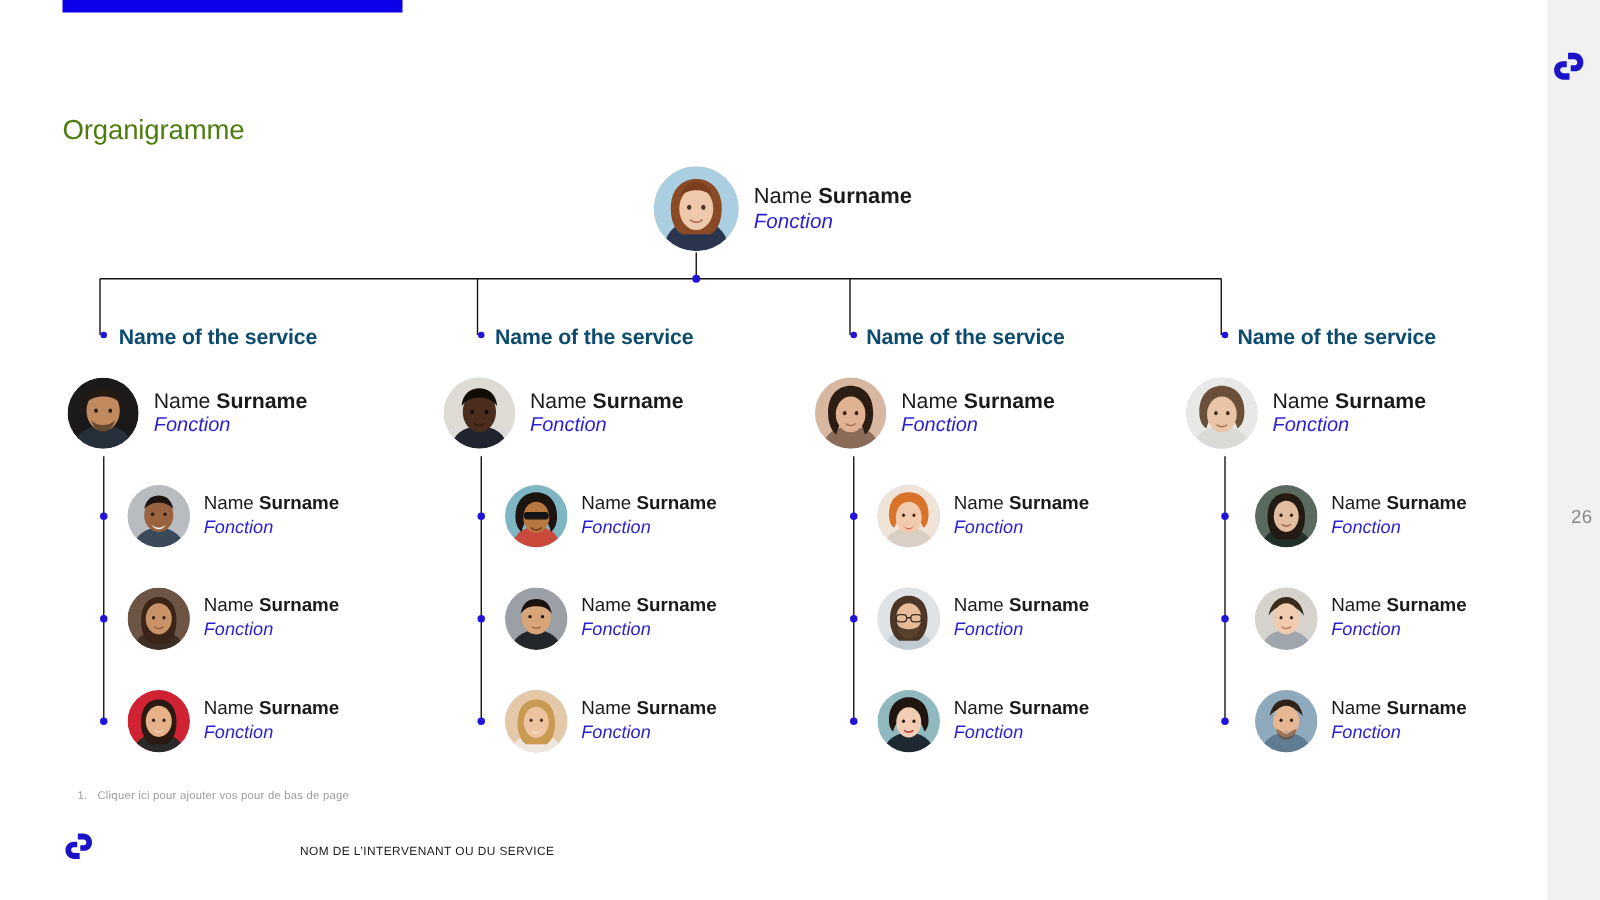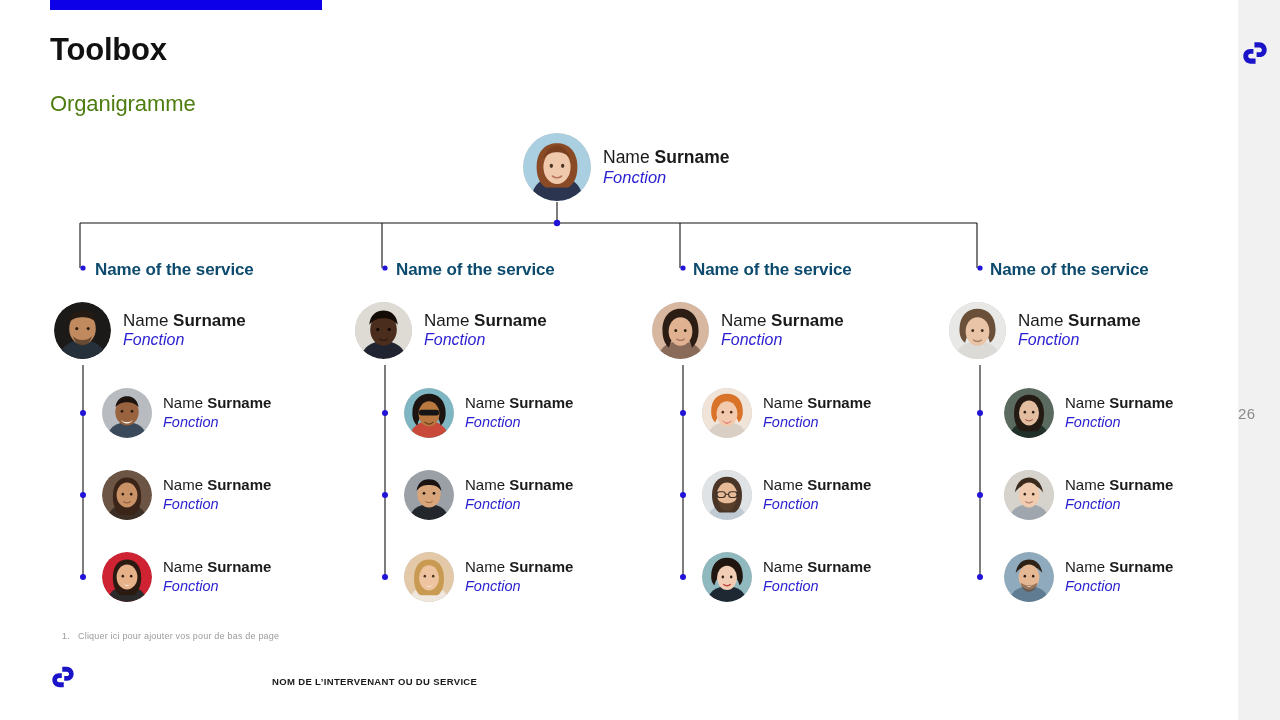--- a/index.html
+++ b/index.html
@@ -7,21 +7,21 @@
     width:1280px;height:720px;overflow:hidden;background:#ffffff;
     font-family:"Liberation Sans","DejaVu Sans",sans-serif;
     -webkit-font-smoothing:antialiased;
   }
   .slide{position:relative;width:1280px;height:720px;background:#fff;}
 
   
   .rail{position:absolute;top:0;right:0;width:47px;height:720px;background:#f1f1f1;}
   .rail-gap{position:absolute;top:0;right:42px;width:5px;height:720px;background:#ffffff;}
   .page-num{
-    position:absolute;right:6px;top:405px;width:36px;text-align:left;
+    position:absolute;right:6px;top:405px;width:36px;text-align:right;
     font-size:15px;color:#8a8a8a;letter-spacing:.3px;
   }
   .corner-logo{position:absolute;right:10px;top:38px;width:30px;height:30px;}
 
   
   .accent-bar{position:absolute;left:50px;top:0;width:272px;height:10px;background:#0d00e8;}
   .title{
     position:absolute;left:50px;top:34px;font-size:31px;font-weight:bold;color:#111;
     letter-spacing:-.2px;line-height:1.05;
   }
@@ -72,42 +72,41 @@
   
   .footnote{
     position:absolute;left:62px;top:631px;font-size:9px;color:#9b9b9b;white-space:nowrap;
     letter-spacing:.2px;
   }
   .footnote .num{display:inline-block;width:16px;}
   .brand{position:absolute;left:50px;top:664px;display:flex;align-items:center;}
   .brand-mark{width:26px;height:26px;margin-right:4px;}
   .brand-word{font-size:28px;font-weight:bold;color:#1a13c8;letter-spacing:-1.1px;line-height:1;}
   .speaker{
-    position:absolute;left:240px;top:676px;font-size:9.5px;font-weight:bold;color:#1a1a1a;
-    letter-spacing:.35px;white-space:nowrap;margin-left:32px;
+    position:absolute;left:240px;top:676px;font-size:9.5px;font-weight:normal;color:#1a1a1a;
+    letter-spacing:.35px;white-space:nowrap;
   }
 </style>
 </head>
 <body>
 
 <div class="slide">
 
   <div class="rail"></div>
   <div class="rail-gap"></div>
   <div class="page-num">26</div>
 
   <span class="corner-logo">
     <svg viewBox="0 0 32 32" aria-hidden="true">
       <path d="M20.5 4.5c4.6 0 8 3.6 8 8.2 0 4.3-3.2 7.6-7.4 7.6h-3.4v-5.1h3.2c1.4 0 2.4-1.1 2.4-2.5s-1.1-2.6-2.6-2.6h-5.3V4.5z" fill="#1a13c8"></path>
       <path d="M11.5 27.5c-4.6 0-8-3.6-8-8.2 0-4.3 3.2-7.6 7.4-7.6h3.4v5.1h-3.2c-1.4 0-2.4 1.1-2.4 2.5s1.1 2.6 2.6 2.6h5.3v5.6z" fill="#1a13c8"></path>
     </svg>
   </span>
 
   <div class="accent-bar"></div>
-  <div class="title">Toolbox</div>
   <div class="subtitle">Organigramme</div>
 
   <div class="chart">
 
     <svg class="links" viewBox="0 0 1233 720">
       <g stroke="#111111" stroke-width="1.1" fill="none">
 
         <line x1="557" y1="202" x2="557" y2="223"></line>
 
         <line x1="80" y1="223" x2="977" y2="223"></line>

